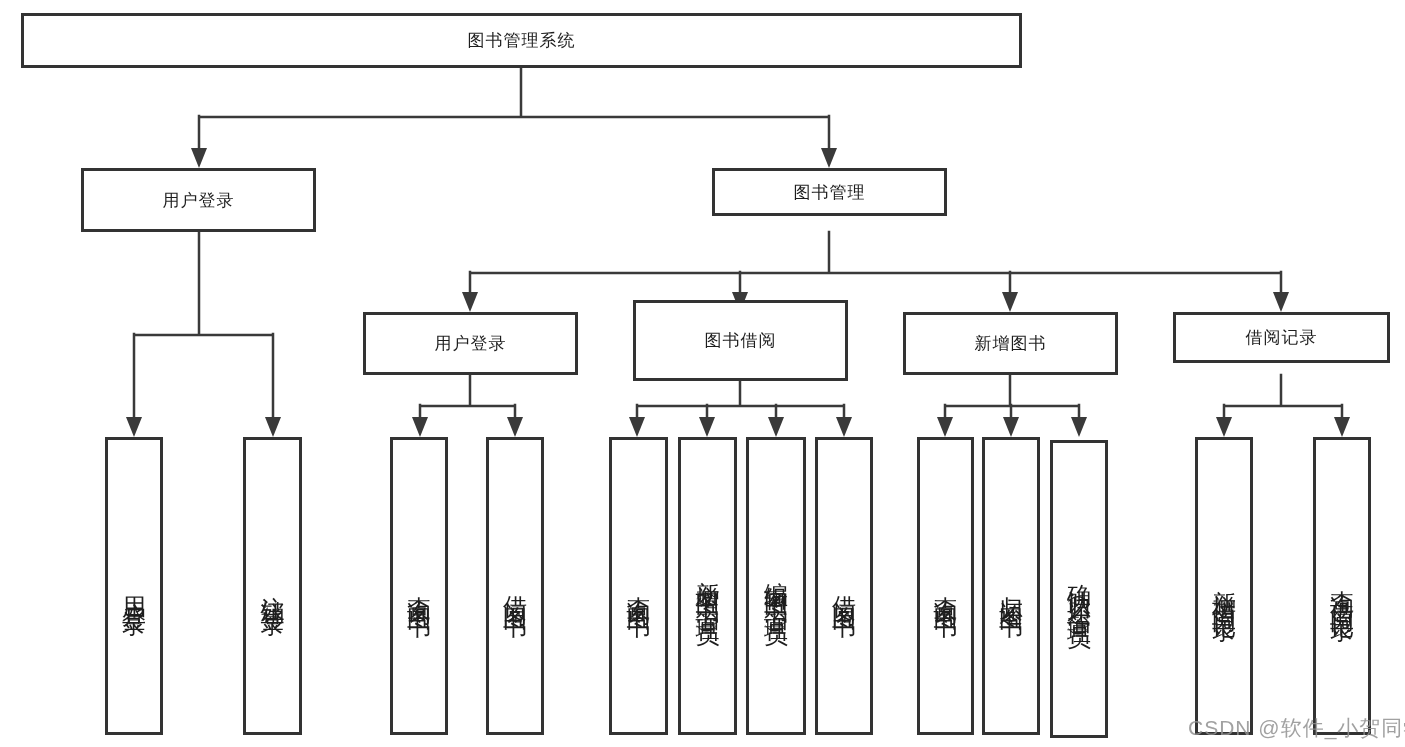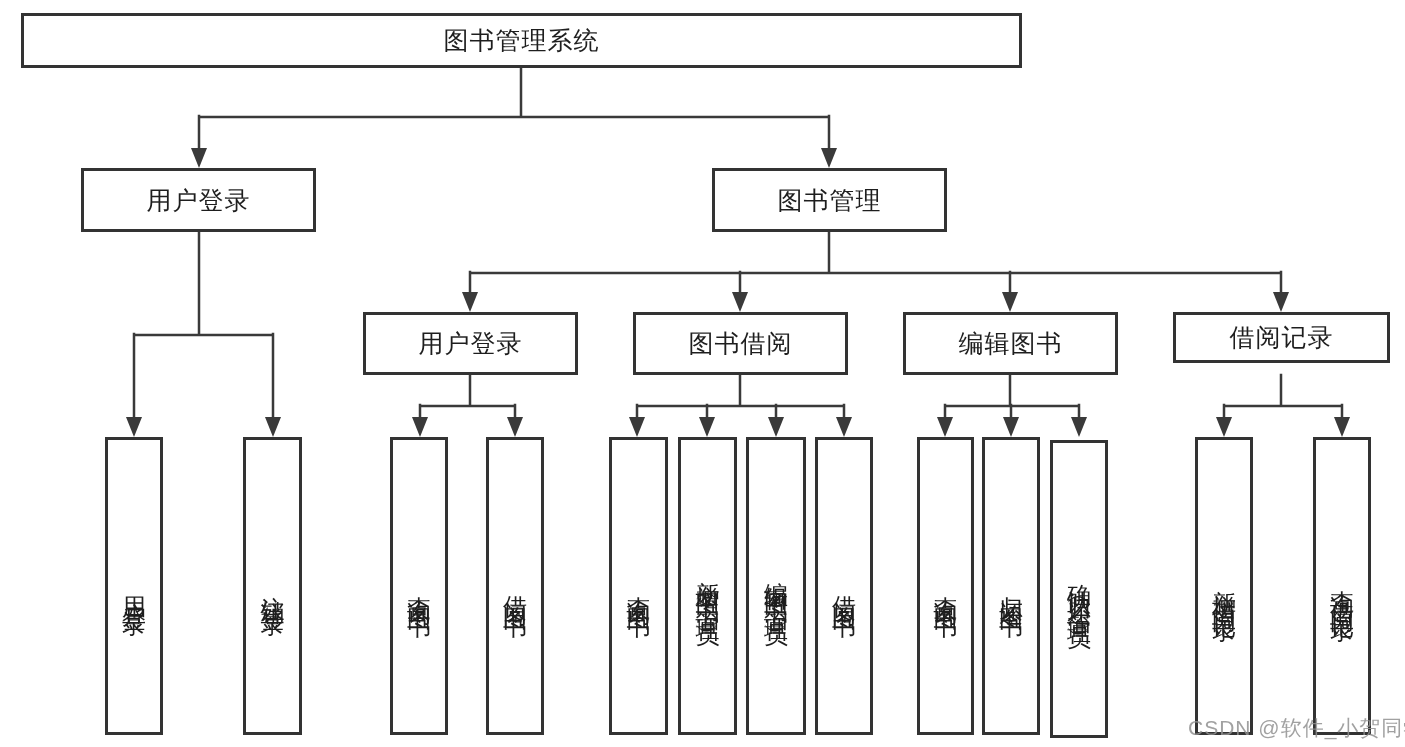--- a/index.html
+++ b/index.html
@@ -10,21 +10,21 @@
     font-family:"Liberation Sans", sans-serif;
     overflow:hidden;
   }
   #connectors{position:absolute;left:0;top:0;z-index:1;}
   .box{
     position:absolute;
     box-sizing:border-box;
     border:3px solid #333333;
     background:#ffffff;
     display:flex;align-items:center;justify-content:center;
-    font-size:25px;color:#1e1e1e;
+    font-size:17px;color:#1e1e1e;
     z-index:2;
     letter-spacing:1px;
     white-space:nowrap;
   }
   .box.root{border-width:3px;}
   .vbox{
     writing-mode:vertical-rl;
     text-orientation:mixed;
     letter-spacing:6px;
     white-space:normal;
@@ -85,25 +85,25 @@
       <path d="M1003,417 L1019,417 L1011,437 Z"></path>
       <path d="M1071,417 L1087,417 L1079,437 Z"></path>
       <path d="M1216,417 L1232,417 L1224,437 Z"></path>
       <path d="M1334,417 L1350,417 L1342,437 Z"></path>
     </g>
   </svg>
 
   <div class="box root" style="left:21px;top:13px;width:1001px;height:55px;">图书管理系统</div>
 
   <div class="box" style="left:81px;top:168px;width:235px;height:64px;">用户登录</div>
-  <div class="box" style="left:712px;top:168px;width:235px;height:64px;">图书管理</div>
+  <div class="box" style="left:712px;top:168px;width:235px;height:48px;">图书管理</div>
 
   <div class="box" style="left:363px;top:312px;width:215px;height:63px;">用户登录</div>
-  <div class="box" style="left:633px;top:312px;width:215px;height:63px;">图书借阅</div>
-  <div class="box" style="left:903px;top:312px;width:215px;height:63px;">编辑图书</div>
+  <div class="box" style="left:633px;top:300px;width:215px;height:81px;">图书借阅</div>
+  <div class="box" style="left:903px;top:312px;width:215px;height:63px;">新增图书</div>
   <div class="box" style="left:1173px;top:312px;width:217px;height:51px;">借阅记录</div>
 
   <div class="box vbox" style="left:105px;top:437px;width:58px;height:298px;">用户登录</div>
   <div class="box vbox" style="left:243px;top:437px;width:59px;height:298px;">注销登录</div>
 
   <div class="box vbox" style="left:390px;top:437px;width:58px;height:298px;">查询图书</div>
   <div class="box vbox" style="left:486px;top:437px;width:58px;height:298px;">借阅图书</div>
 
   <div class="box vbox" style="left:609px;top:437px;width:59px;height:298px;">查询图书</div>
   <div class="box vbox" style="left:678px;top:437px;width:59px;height:298px;">新增图书（管理员）</div>

